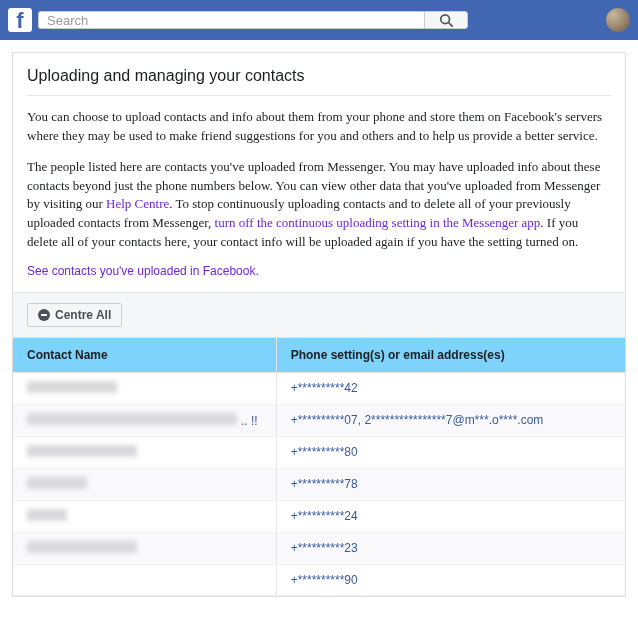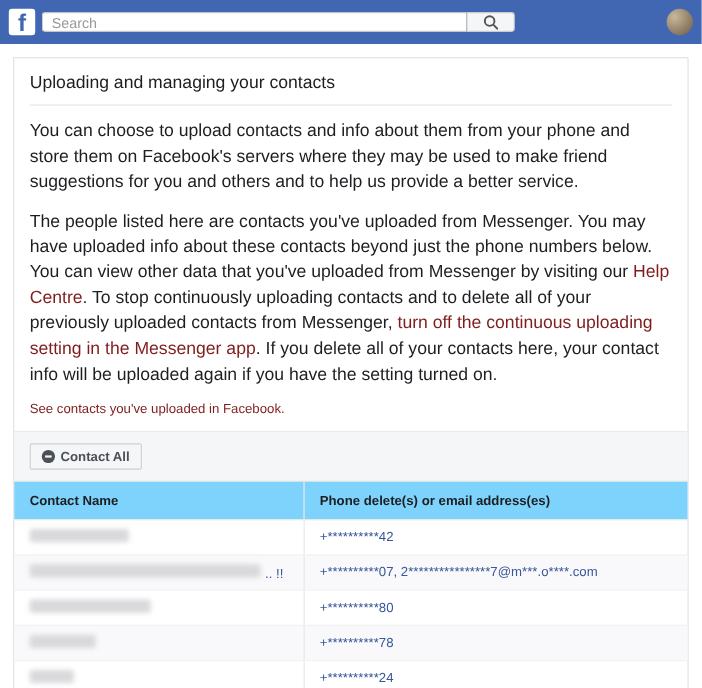--- a/index.html
+++ b/index.html
@@ -74,26 +74,27 @@
   }
   .page-title {
     font-size: 16px;
     font-weight: normal;
     color: #1c1e21;
     padding-bottom: 10px;
     border-bottom: 1px solid #e5e5e5;
     margin-bottom: 12px;
   }
   .para {
-    font-size: 16px;
+    font-size: 13px;
     line-height: 1.45;
     color: #1c1e21;
     margin-bottom: 12px;
-  }
-  .link { color: #7f1d1d; text-decoration: none; cursor: pointer; }
+    font-family: Liberation Serif, serif;
+  }
+  .link { color: #6d28d9; text-decoration: none; cursor: pointer; }
   .see-link { display: inline-block; margin-bottom: 14px; }
   .table-zone {
     margin: 0 -14px;
     border-top: 1px solid #e5e5e5;
   }
   .del-row {
     padding: 10px 14px;
     background: #f5f6f7;
     border-bottom: 1px solid #e5e5e5;
   }
@@ -175,29 +176,29 @@
   <p class="para">
     <span>The people listed here are contacts you've uploaded from Messenger. You may have uploaded info about these contacts beyond just the phone numbers below. You can view other data that you've uploaded from Messenger by visiting our </span><a class="link">Help Centre</a><span>. To stop continuously uploading contacts and to delete all of your previously uploaded contacts from Messenger, </span><a class="link">turn off the continuous uploading setting in the Messenger app</a><span>. If you delete all of your contacts here, your contact info will be uploaded again if you have the setting turned on.</span>
   </p>
 
   <a class="link see-link">See contacts you've uploaded in Facebook.</a>
 
   <div class="table-zone">
     <div class="del-row">
       <button class="del-btn">
         <span class="minus-icon"></span>
-        <span>Contact All</span>
+        <span>Centre All</span>
       </button>
     </div>
 
     <table class="contacts">
       <thead>
         <tr>
           <th>Contact Name</th>
-          <th class="col-sep">Phone delete(s) or email address(es)</th>
+          <th class="col-sep">Phone setting(s) or email address(es)</th>
         </tr>
       </thead>
       <tbody id="contacts-body">
           <tr>
             <td class="cell-name"><span class="blur-name" style="width: 90px;"></span></td>
             <td class="col-sep">+**********42</td>
           </tr>
           <tr>
             <td class="cell-name"><span class="blur-name" style="width: 210px;"></span><span class="name-suffix">.. !!</span></td>
             <td class="col-sep">+**********07, 2****************7@m***.o****.com</td>

